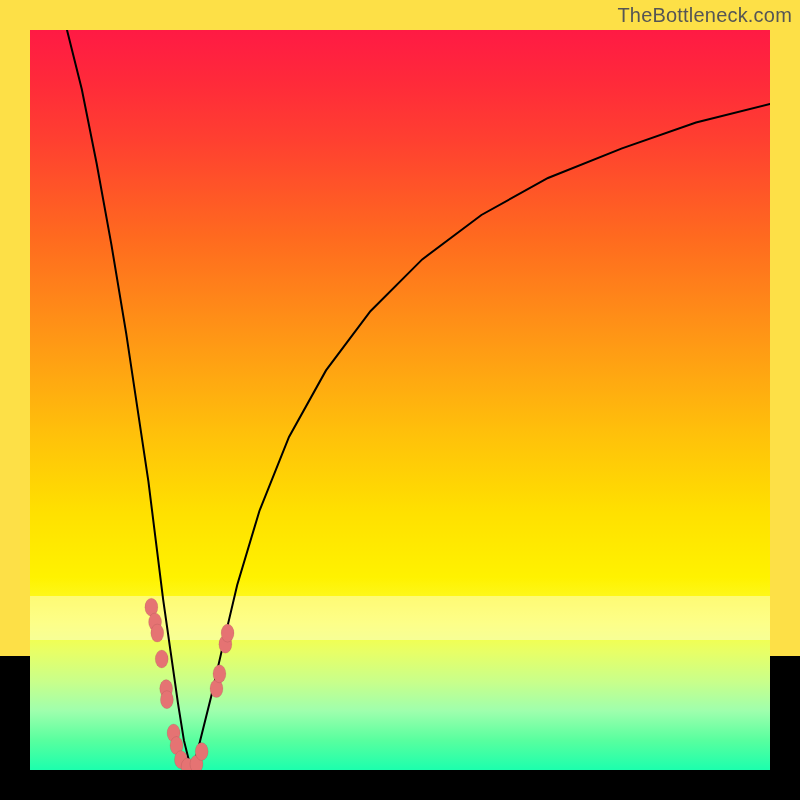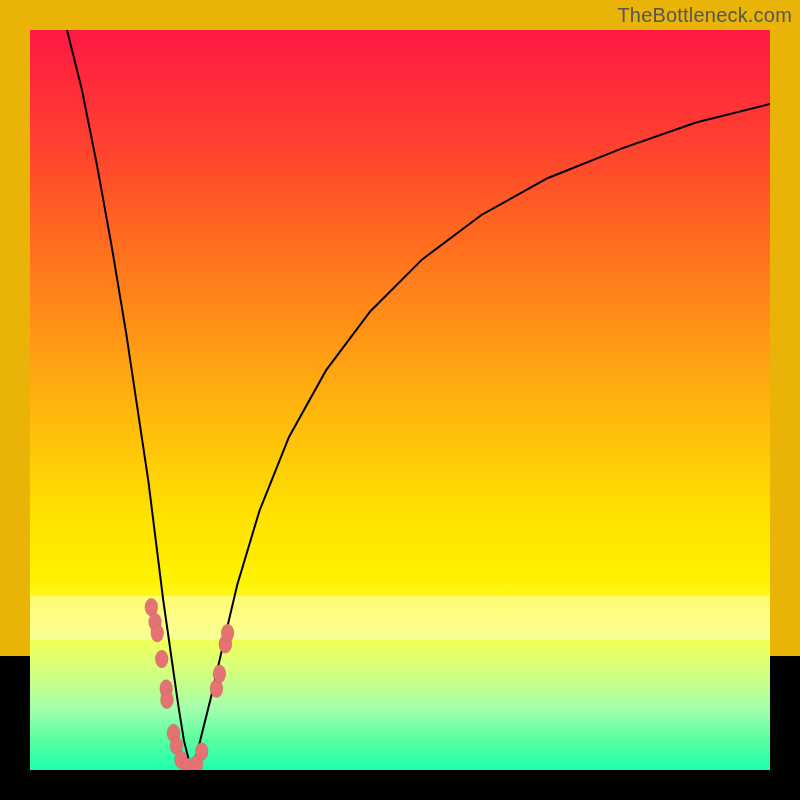--- a/index.html
+++ b/index.html
@@ -7,21 +7,21 @@
     padding: 0;
     width: 800px;
     height: 800px;
     background: #000;
     font-family: Arial, Helvetica, sans-serif;
   }
   .frame {
     position: relative;
     width: 800px;
     height: 656px;
-    background: #eab308;
+    background: #fde047;
   }
   .plot-area {
     position: absolute;
     left: 30px;
     top: 30px;
     width: 740px;
     height: 740px;
     overflow: hidden;
   }
   .gradient {

